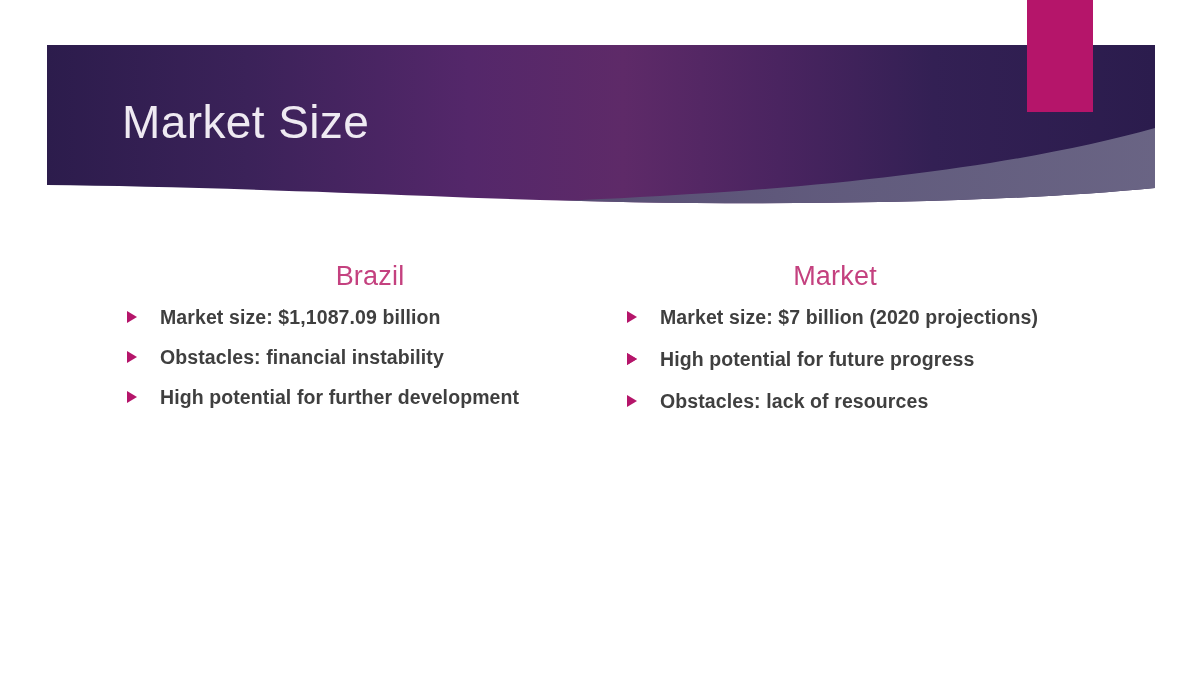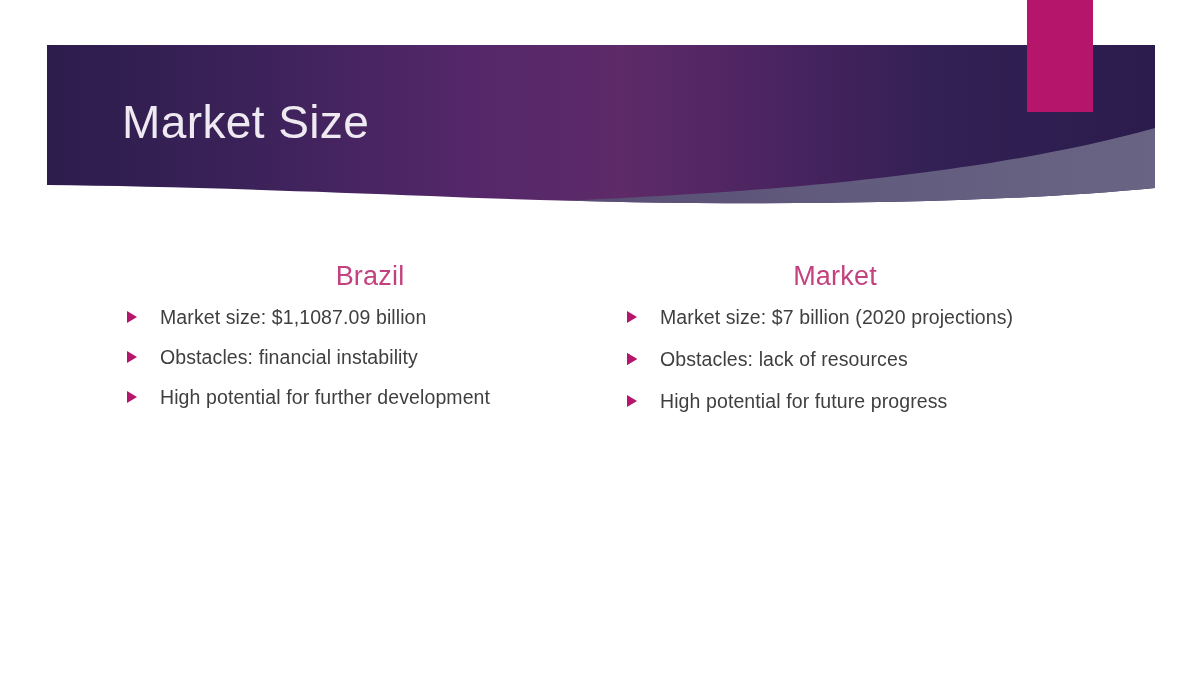--- a/index.html
+++ b/index.html
@@ -83,21 +83,21 @@
   ul.bullets {
     list-style: none;
     margin: 0;
     padding: 0;
   }
   ul.bullets li {
     position: relative;
     padding-left: 40px;
     font-family: "Liberation Sans", sans-serif;
     font-size: 19.5px;
-    font-weight: 400;
+    font-weight: 700;
     color: #3f3f3f;
     line-height: 1.35;
     margin-bottom: 14px;
     letter-spacing: 0.1px;
   }
   ul.bullets li .bullet-marker {
     position: absolute;
     left: 7px;
     top: 7px;
     width: 0;
@@ -183,23 +183,23 @@
       <ul class="bullets">
         <li>
           <span class="bullet-marker"></span>
           <span>Market size: $7  billion (2020 projections)</span>
         </li>
         <li>
           <span class="bullet-marker"></span>
         </li>
         <li>
           <span class="bullet-marker"></span>
+          <span>High potential for future progress</span>
+        </li>
+        <li>
+          <span class="bullet-marker"></span>
           <span>Obstacles: lack of resources</span>
-        </li>
-        <li>
-          <span class="bullet-marker"></span>
-          <span>High potential for future progress</span>
         </li>
       </ul>
     </div>
 
   </div>
 </div>
 
 </body></html>

